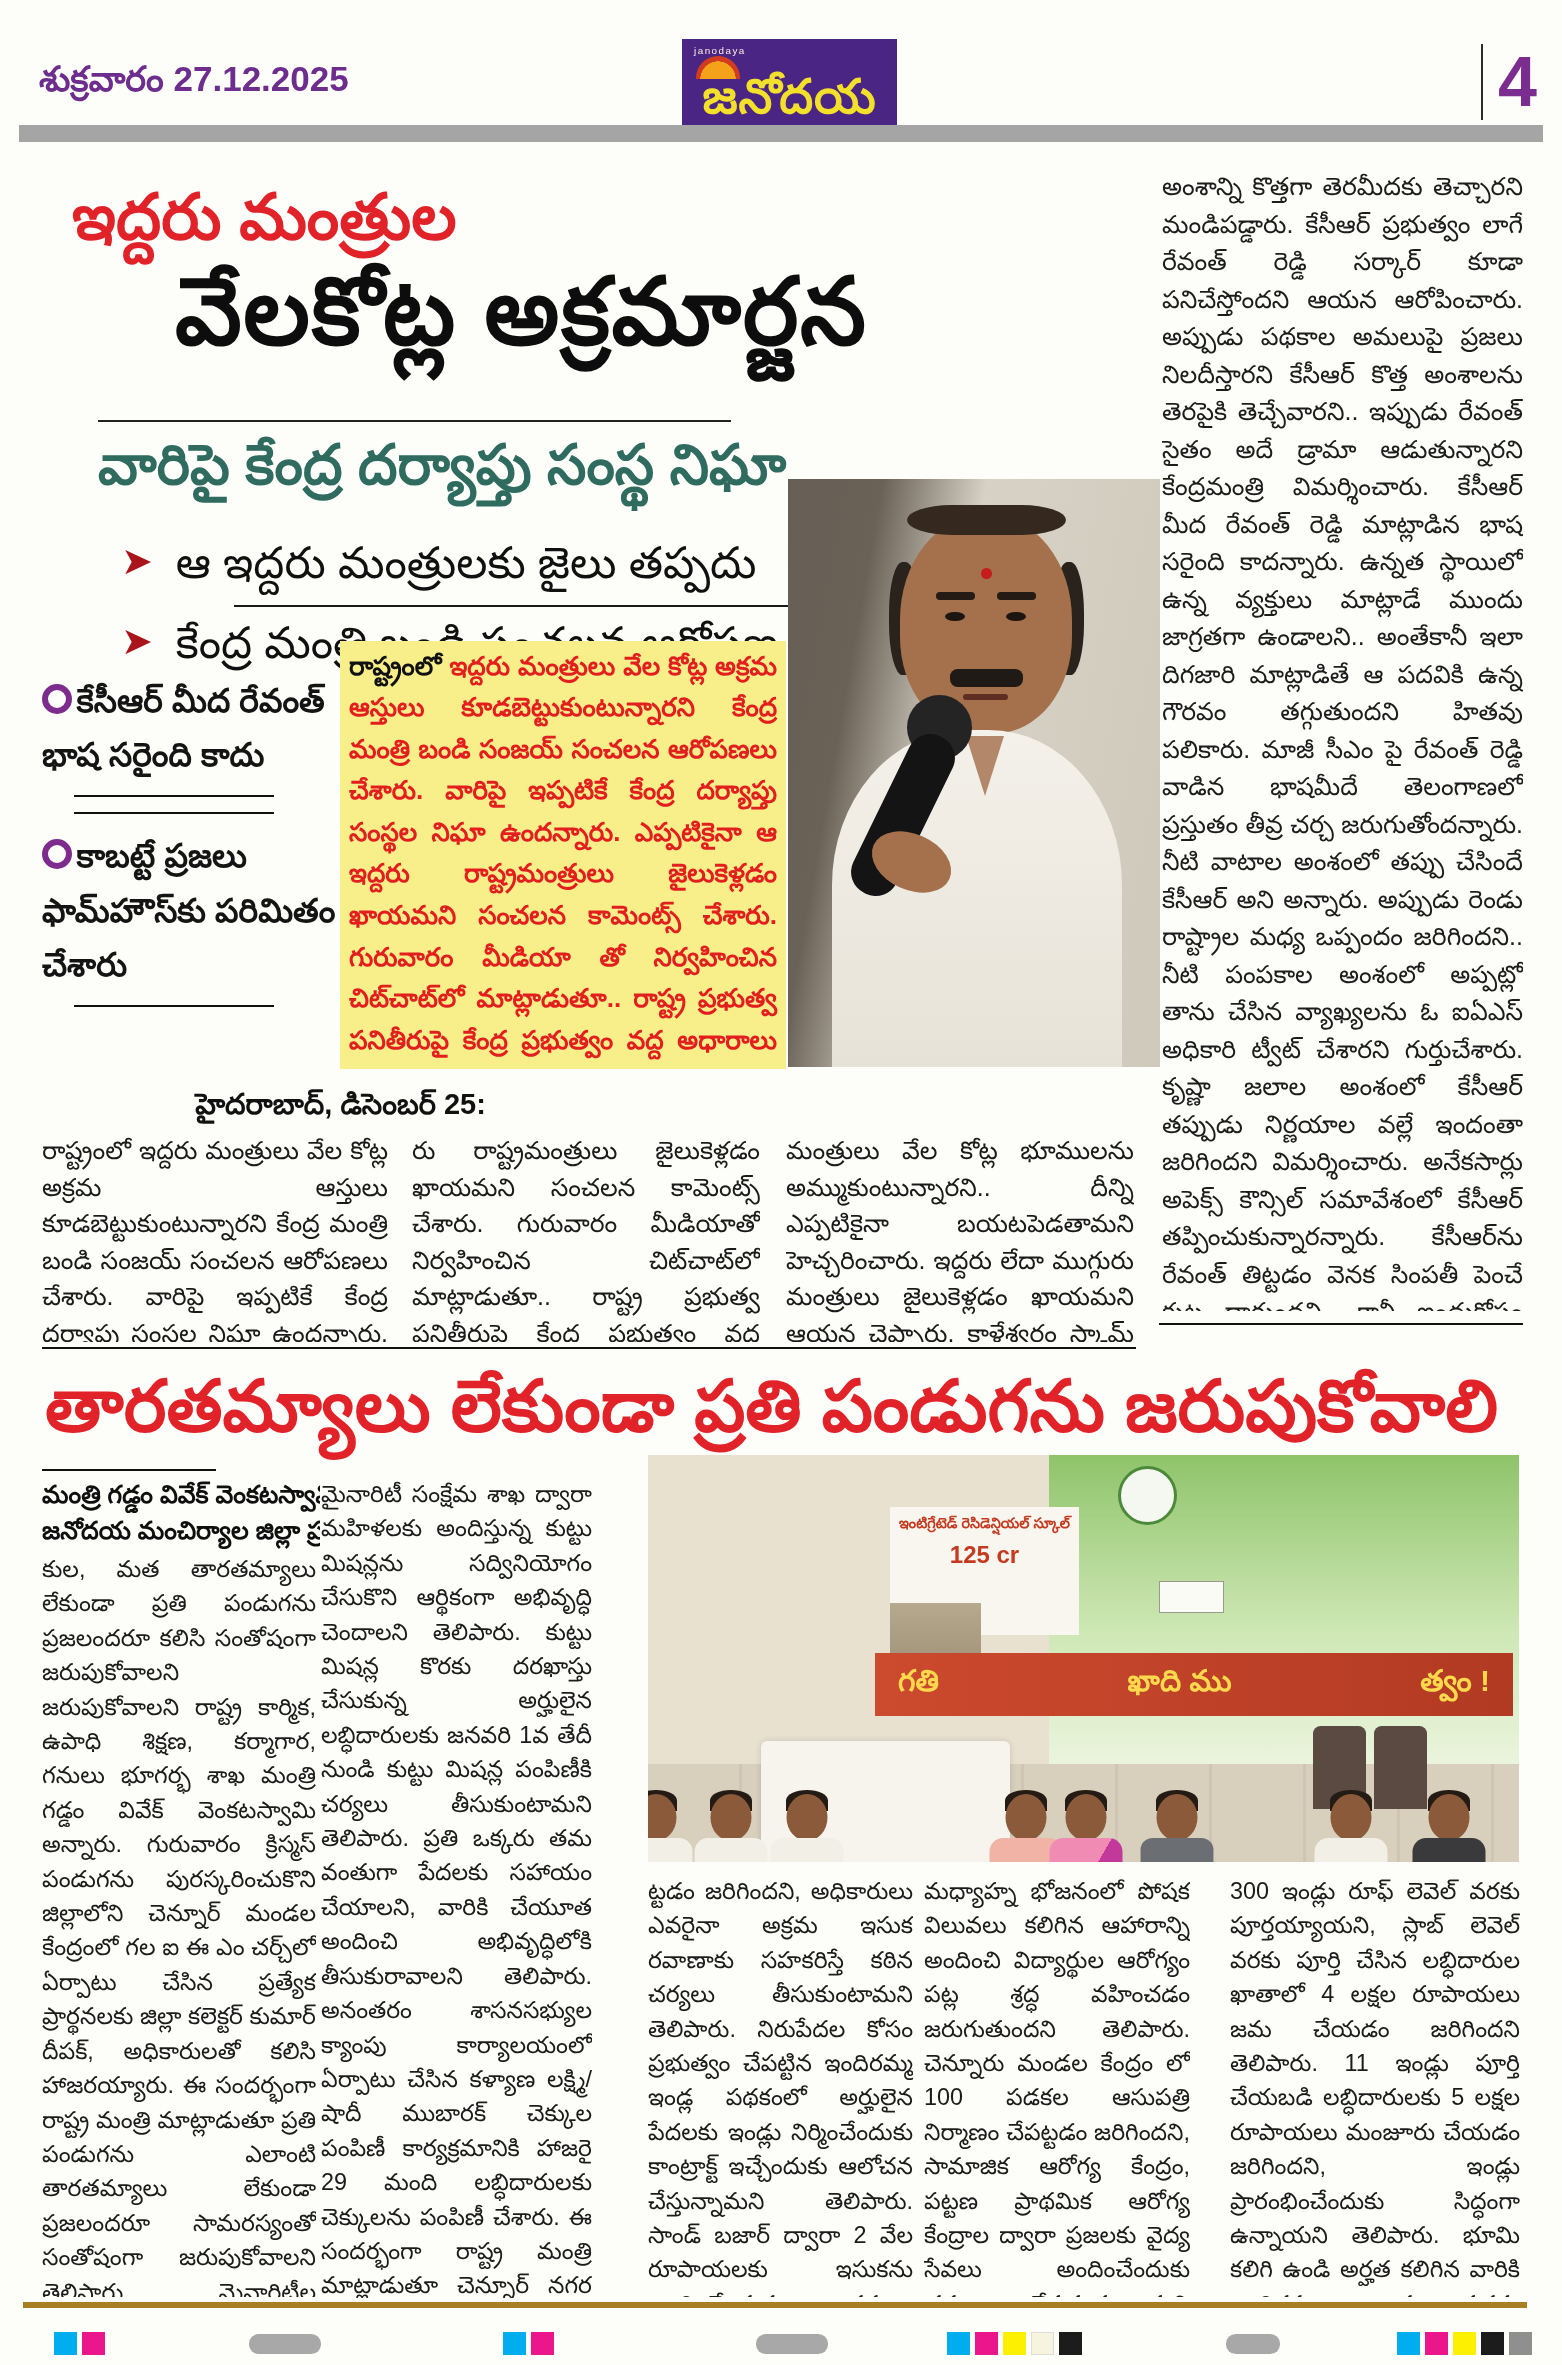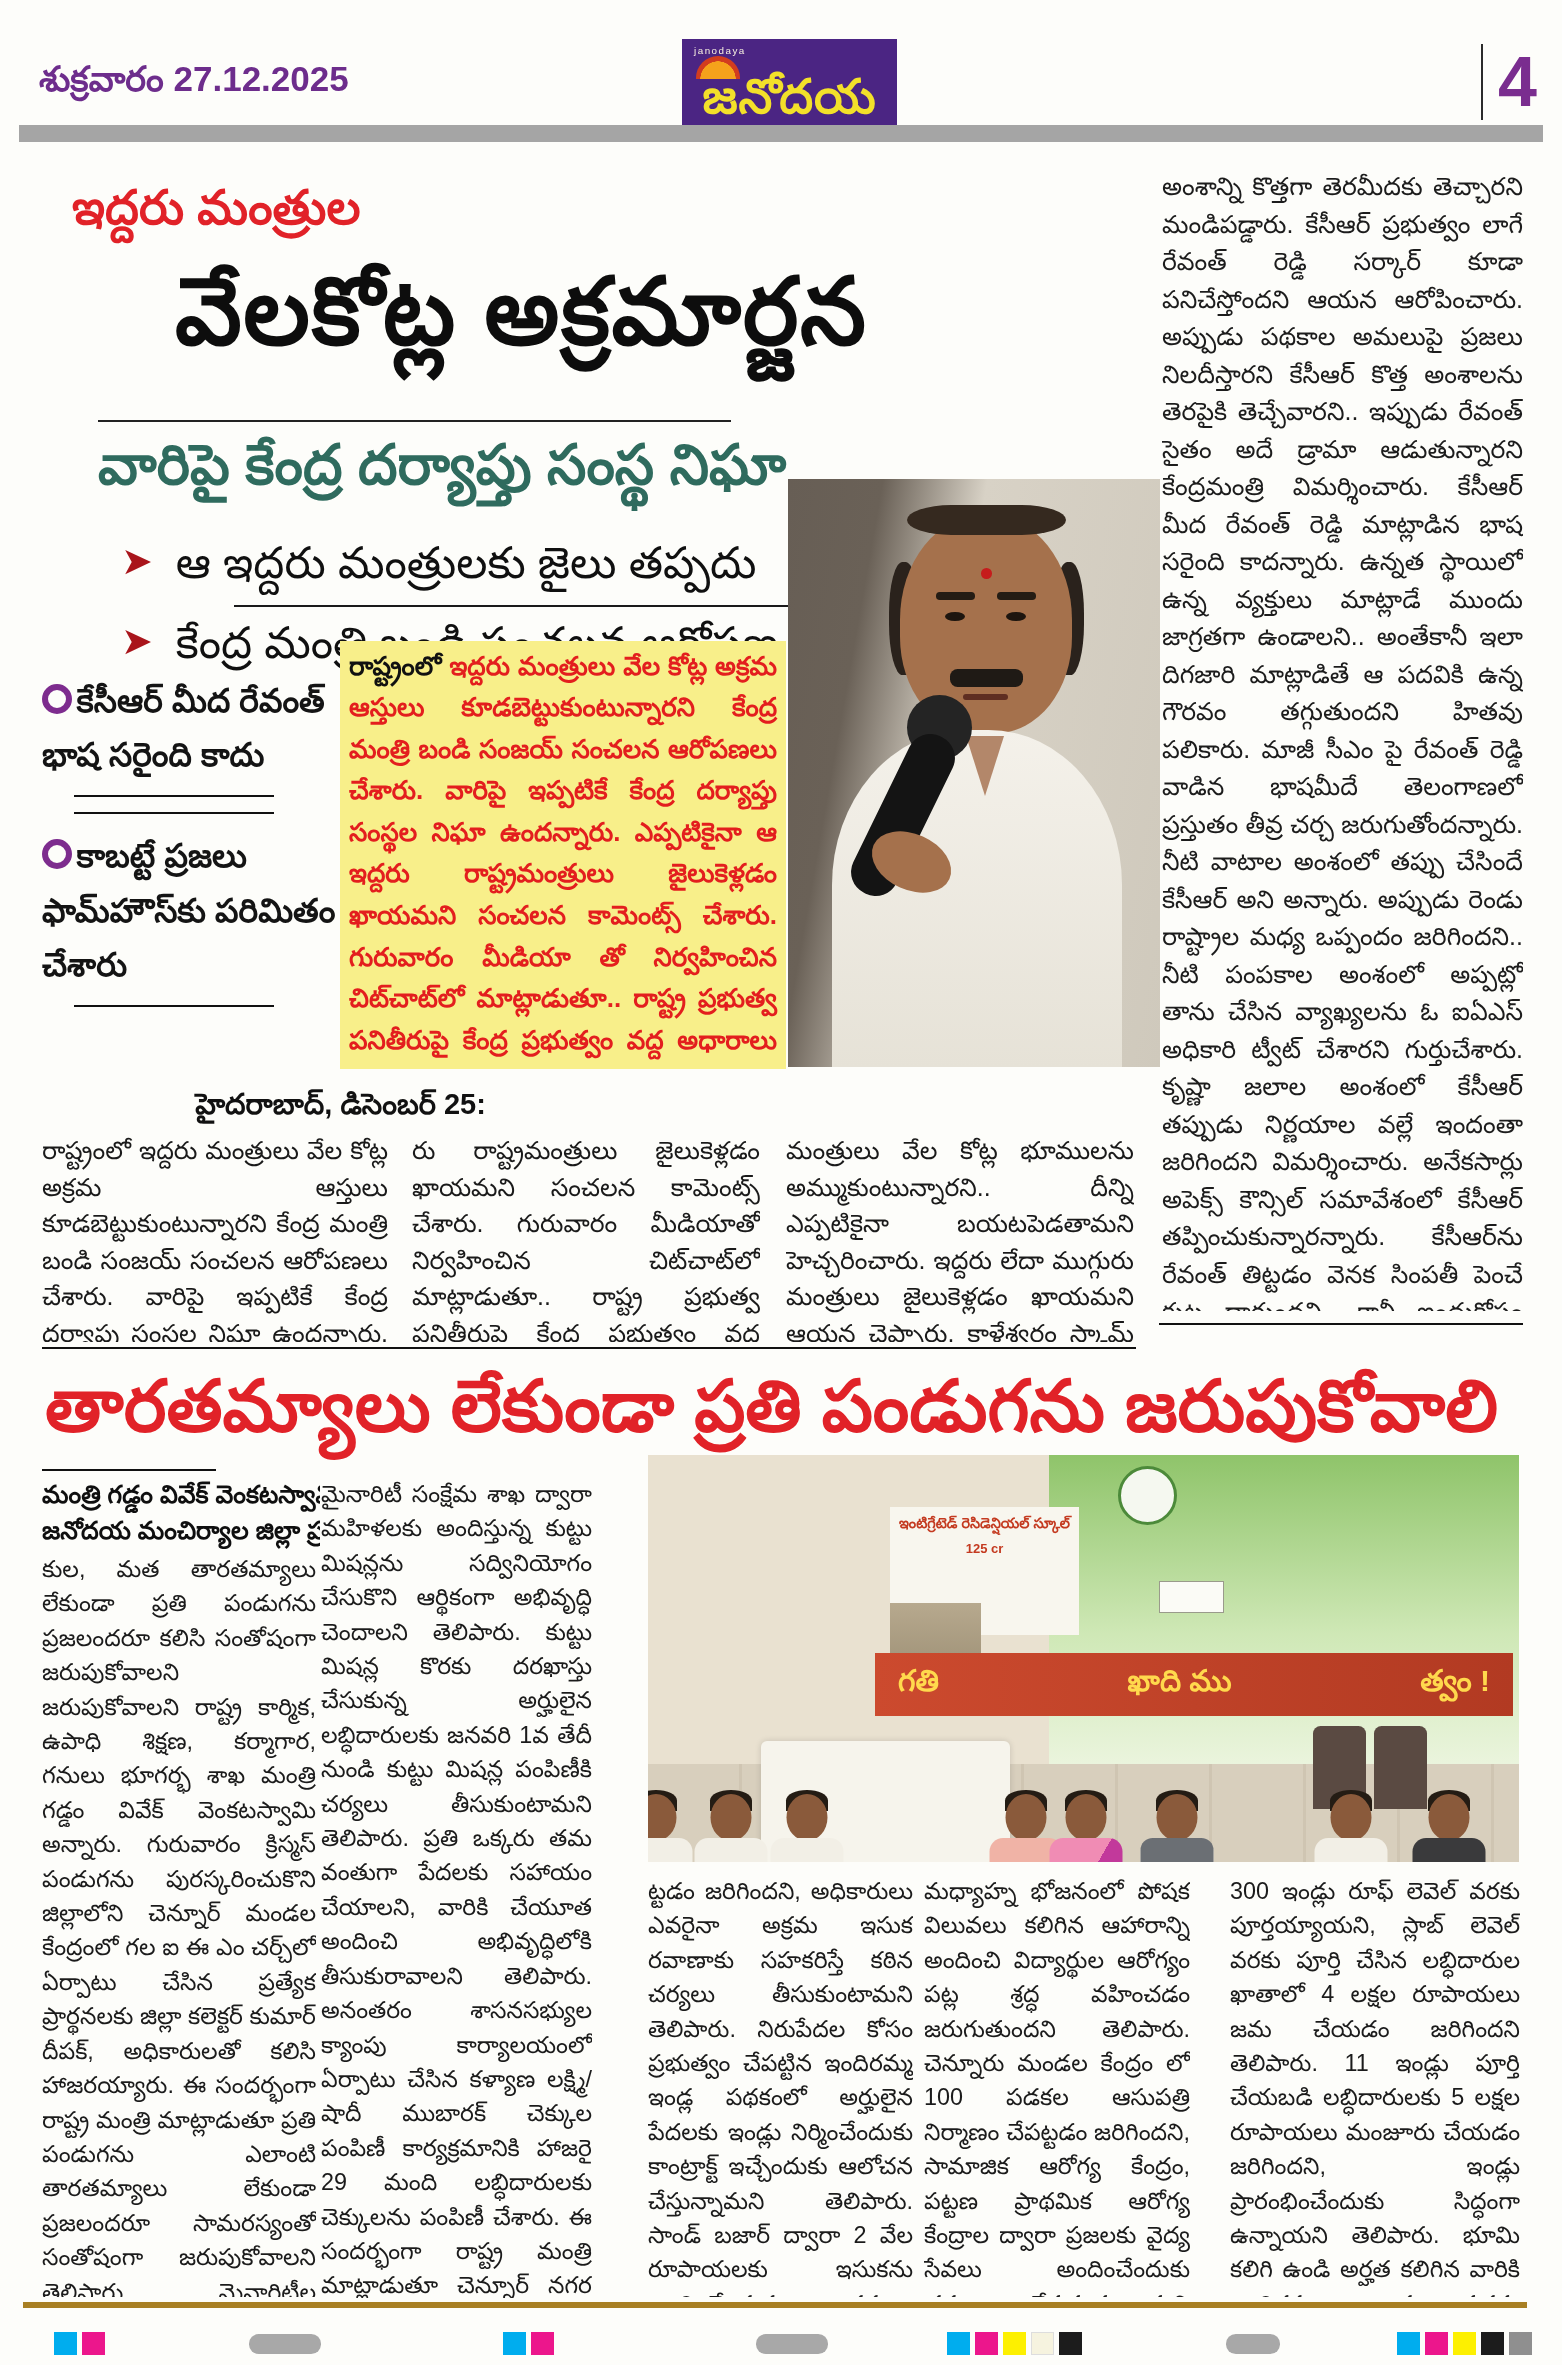--- a/index.html
+++ b/index.html
@@ -9,21 +9,21 @@
   
   .date{left:39px;top:59px;font-size:35px;font-weight:bold;color:#6d2d8c;white-space:nowrap;}
   .masthead{left:682px;top:39px;width:215px;height:97px;background:#4b2583;}
   .masthead-title{position:absolute;left:0;right:0;top:30px;text-align:center;font-size:48px;font-weight:bold;color:#f3e02a;letter-spacing:0.8px;}
   .masthead-latin{position:absolute;left:12px;top:6px;font-size:9.8px;color:#f9f2e1;letter-spacing:1.5px;}
   .masthead-sun{position:absolute;left:13.6px;top:16.6px;width:44px;height:23px;border-radius:44px 44px 0 0;background:radial-gradient(circle at 50% 100%,#f5a21b 0 55%,#d23c1e 56% 100%);}
   .pagenum-line{left:1481px;top:44px;width:2.3px;height:76px;background:#2b2b2b;}
   .pagenum{left:1498px;top:42px;font-size:70px;font-weight:bold;color:#7a2d8f;}
   .header-rule{left:19px;top:125px;width:1524px;height:16.6px;background:#a5a5a5;}
   
-  .kicker1{left:72px;top:180px;font-size:48px;font-weight:bold;color:#e12228;white-space:nowrap;}
+  .kicker1{left:72px;top:180px;font-size:64px;font-weight:bold;color:#e12228;white-space:nowrap;}
   .headline1{left:175px;top:258px;width:975px;font-size:94px;font-weight:900;color:#0d0d0d;white-space:nowrap;overflow:hidden;letter-spacing:1.5px;}
   .subhead-rule{left:98px;top:420px;width:633px;height:2.3px;background:#222;}
   .subhead1{left:98px;top:432px;width:998px;font-size:56px;font-weight:bold;color:#2f6b5e;white-space:nowrap;overflow:hidden;}
   .bullet-row{font-size:44px;font-weight:normal;color:#101010;white-space:nowrap;overflow:hidden;width:937px;}
   .bullet-row .arrow{color:#a9151b;font-size:38px;margin-right:10.6px;vertical-align:4.5px;}
   .b1{left:121px;top:538px;}
   .b2{left:121px;top:618px;}
   .bullet-sep{left:234px;top:605px;width:816px;height:2.3px;background:#1a1a1a;}
   .side-list{left:42px;top:674px;width:302px;}
   .side-item{font-size:33px;font-weight:bold;color:#141414;line-height:1.65;}
@@ -68,21 +68,21 @@
   .a2c2{left:321px;top:1477px;width:271px;height:821px;}
   .a2c3{left:648px;top:1874px;width:265px;height:423px;}
   .a2c4{left:924px;top:1874px;width:266px;height:423px;}
   .a2c5{left:1230px;top:1874px;width:290px;height:423px;}
   
   .photo2{left:648px;top:1455px;width:871px;height:407px;background:#e9e1d0;overflow:hidden;}
   .ph2-floor{position:absolute;left:0;bottom:0;width:100%;height:98px;background:repeating-linear-gradient(90deg,#d8cfbd 0 91px,#cfc5b2 91px 94px);}
   .ph2-green{position:absolute;left:46%;top:0;width:54%;height:80%;background:linear-gradient(180deg,#8fc46a,#cfe8b6 55%,#eef6e2);}
   .ph2-logo{position:absolute;left:54%;top:10.6px;width:53px;height:53px;background:#f5f8f0;border-radius:50%;border:3px solid #4c8a3a;}
   .ph2-poster1{position:absolute;left:242px;top:12px;width:189px;height:128px;background:#f8f6ee;color:#c43a20;font-size:14.4px;font-weight:bold;padding:7.6px;box-sizing:border-box;text-align:center;overflow:hidden;margin-top:40px;}
-  .ph2-poster1 .amt{display:block;margin-top:6px;font-size:13px;}
+  .ph2-poster1 .amt{display:block;margin-top:6px;font-size:24px;}
   .ph2-poster2{position:absolute;left:242px;top:148px;width:91px;height:113px;background:linear-gradient(180deg,#b7a98e,#8f8268);}
   .ph2-ribbon{position:absolute;left:227px;top:198px;width:638px;height:63px;background:linear-gradient(90deg,#cc4a2e,#b23a22);color:#ffd94d;font-size:30px;font-weight:bold;display:flex;justify-content:space-between;align-items:center;padding:0 23px;box-sizing:border-box;overflow:hidden;}
   .fig{position:absolute;bottom:68px;}
   .fig .head{position:absolute;left:50%;transform:translateX(-50%);top:0;width:41px;height:47px;background:#8a5a3b;border-radius:50%;}
   .fig .hair{position:absolute;left:50%;transform:translateX(-50%);top:-4.5px;width:42px;height:21px;background:#241c14;border-radius:50% 50% 0 0;}
   .fig .torso{position:absolute;left:50%;transform:translateX(-50%);top:44px;width:73px;height:144px;background:#f2efe6;border-radius:13.6px 13.6px 0 0;}
   .woman-sari{background:linear-gradient(120deg,#f08cb4 0 40%,#c2399b 40% 100%)!important;}
   .vest{position:absolute;left:50%;transform:translateX(-50%);top:44px;width:73px;height:113px;background:#6b6f74;border-radius:12px 12px 0 0;}
   .cheque{position:absolute;left:511px;bottom:249px;width:63px;height:30px;background:#fbfbf6;border:1.5px solid #9a9a8c;}
   .ph2-table{position:absolute;left:113px;bottom:0;width:249px;height:121px;background:#f6f4ec;border-radius:6px 6px 0 0;box-shadow:0 0 6px rgba(0,0,0,.15);}

